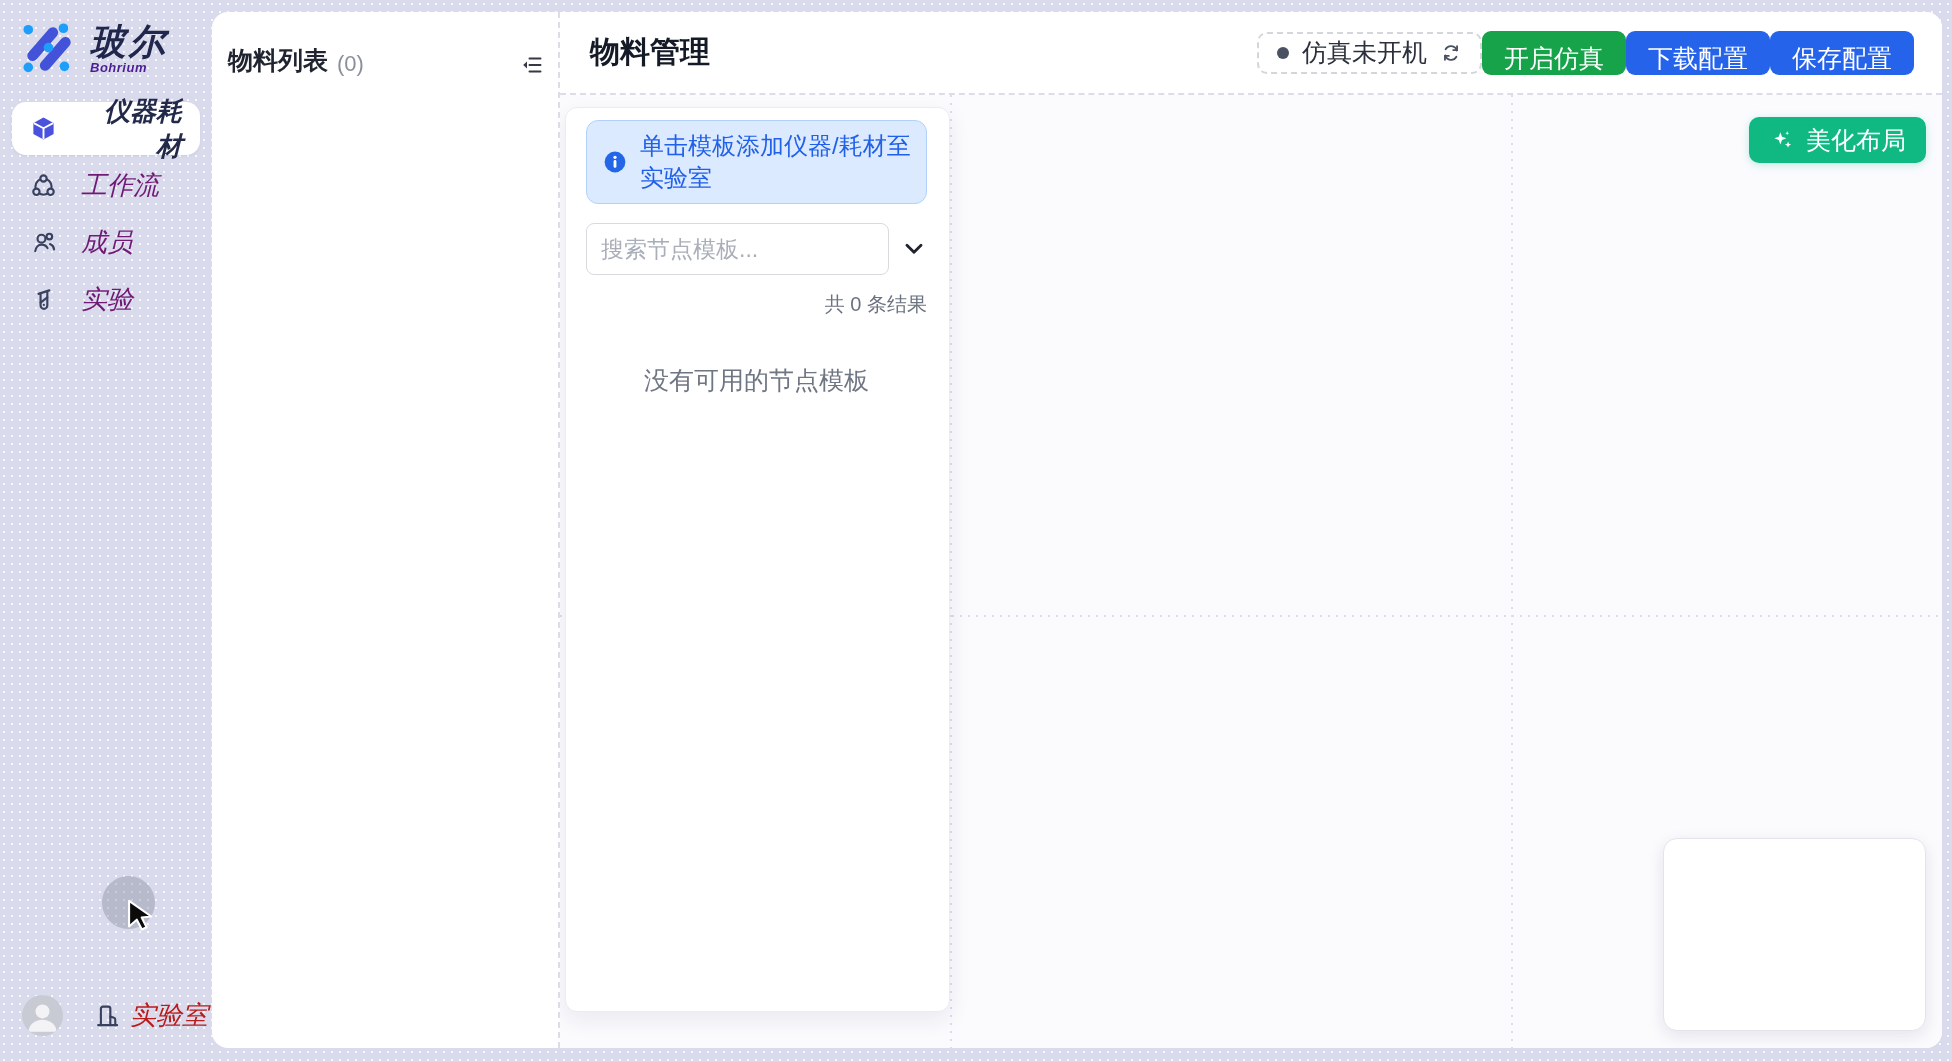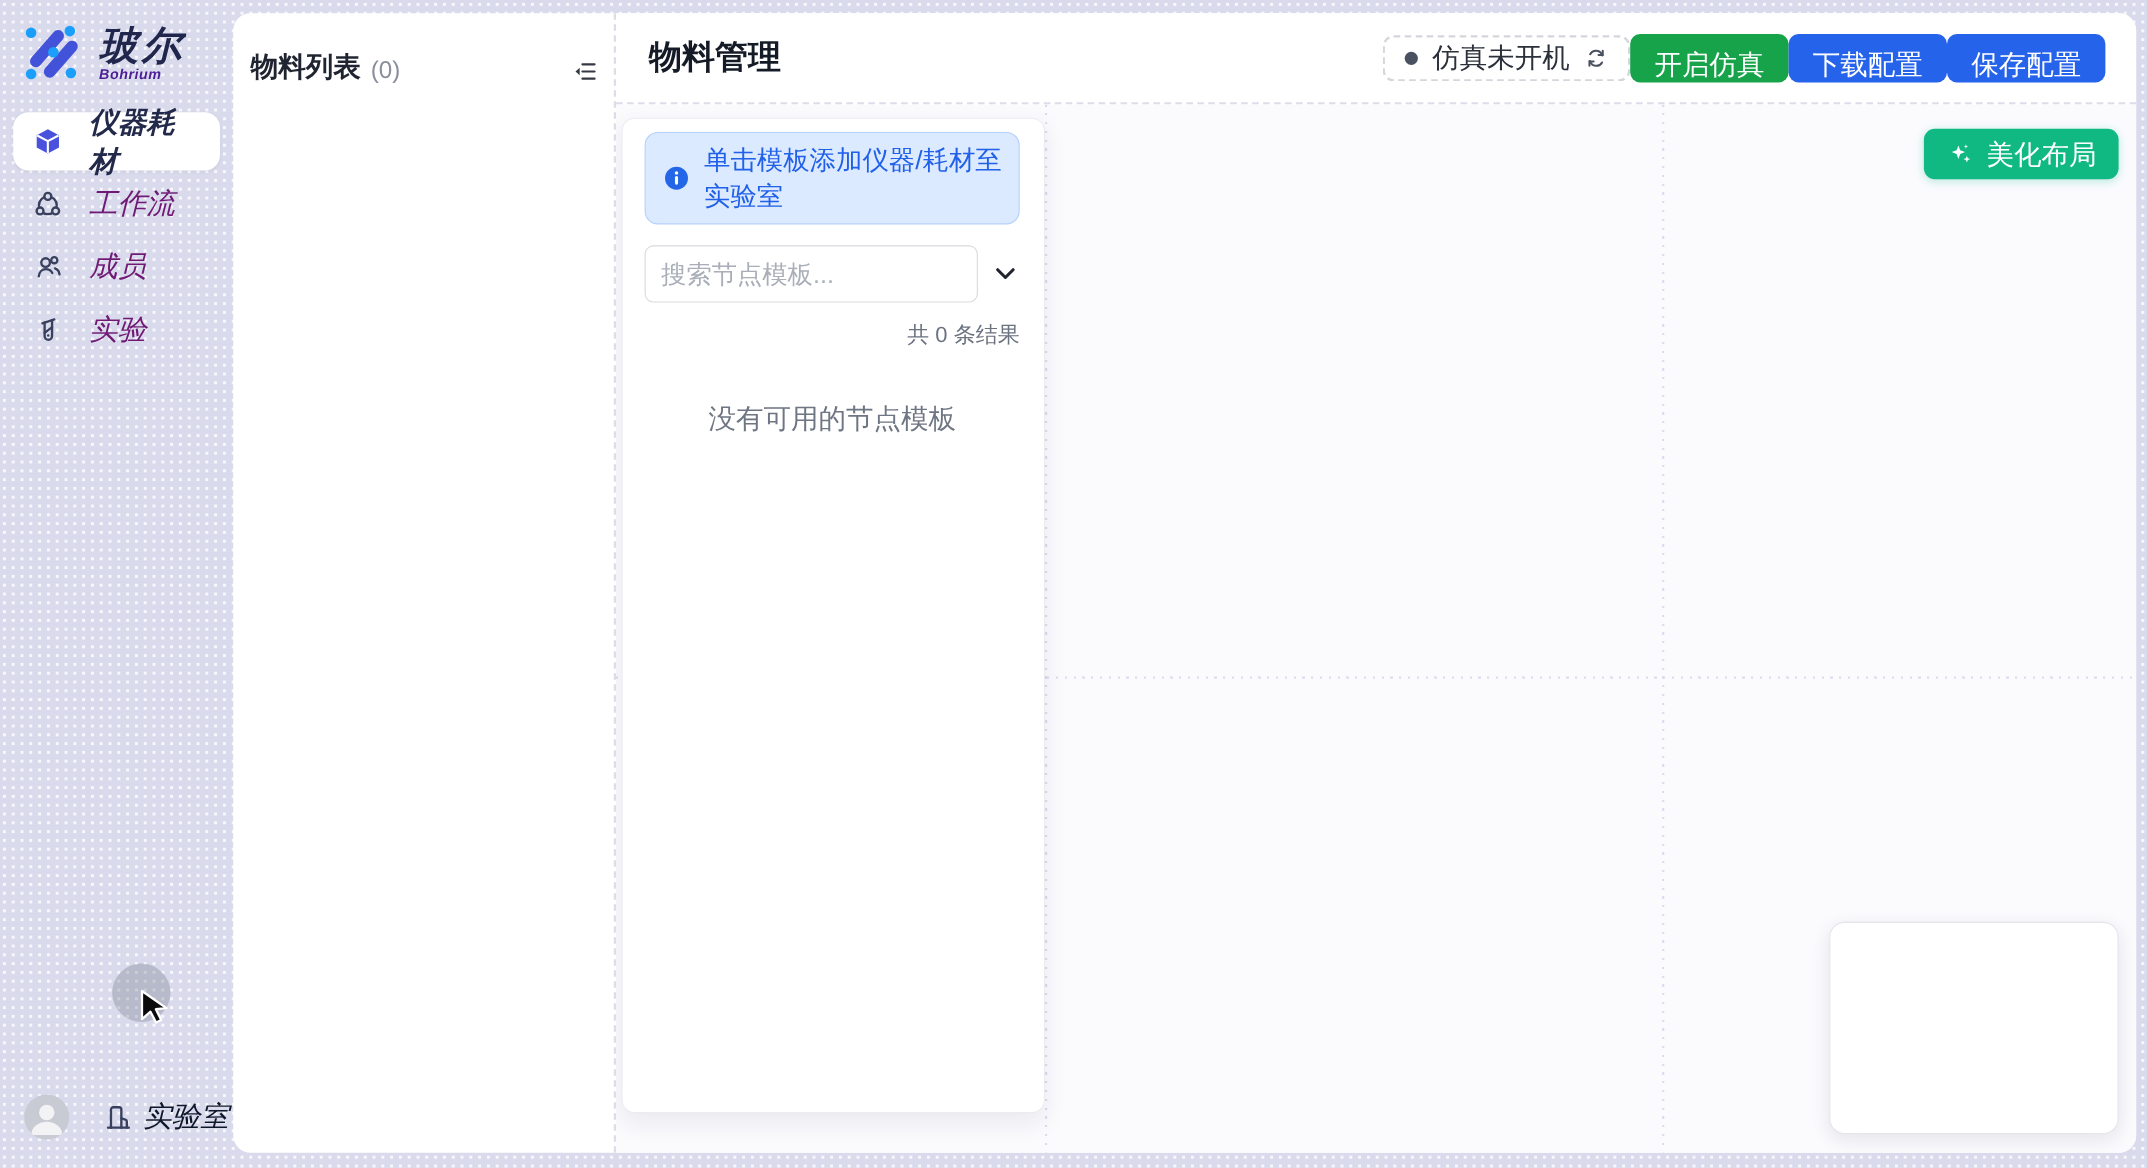--- a/index.html
+++ b/index.html
@@ -11,29 +11,29 @@
     background-size: 8px 8px;
     overflow:hidden;
     position:relative;
   }
   
   .sidebar{ position:absolute; left:0; top:0; width:212px; height:1062px; padding:22px 12px;font-style:italic; }
   .logo-row{ display:flex; align-items:center; gap:12px; padding-left:8px; }
   .logo-mark{ width:58px; height:54px; flex:0 0 auto; }
   .logo-text .t1{ font-size:36px; font-weight:bold; color:#20264c; letter-spacing:3px; line-height:1.05; }
   .logo-text .t2{ font-size:13px; font-weight:bold; color:#4c1d95; letter-spacing:.5px; }
-  .nav{ margin-top:26px; display:flex; flex-direction:column; gap:4px; }
+  .nav{ margin-top:26px; display:flex; flex-direction:column; gap:4px;text-align:right; }
   .nav-item{ height:53px; border-radius:14px; display:flex; align-items:center; gap:24px;
              padding:0 18px; color:#701a75; font-size:26px; cursor:pointer; }
   .nav-item.active{ background:#fff; color:#23294a; font-weight:bold;
                     box-shadow:0 1px 3px rgba(30,35,80,.08); }
   .nav-item svg{ width:27px; height:27px; flex:0 0 auto; }
   .sb-footer{ position:absolute; left:22px; bottom:26px; display:flex; align-items:center; }
   .avatar{ width:41px; height:41px; border-radius:50%; background:#c9cbd4; overflow:hidden; }
-  .lab-item{ margin-left:30px; display:flex; align-items:center; gap:10px; color:#0f172a;
+  .lab-item{ margin-left:30px; display:flex; align-items:center; gap:10px; color:#b91c1c;
              font-size:26px; cursor:pointer; }
   .lab-item svg{ width:27px; height:27px; }
   
   .ripple{ position:absolute; left:102px; top:876px; width:53px; height:53px; border-radius:50%;
            background:rgba(104,109,124,.30); z-index:40; }
   .cursor{ position:absolute; left:126px; top:899px; z-index:41; }
   
   .card{ position:absolute; left:212px; top:12px; width:1730px; height:1036px; background:#fff;
          border-radius:16px; display:flex; overflow:hidden; }
   

